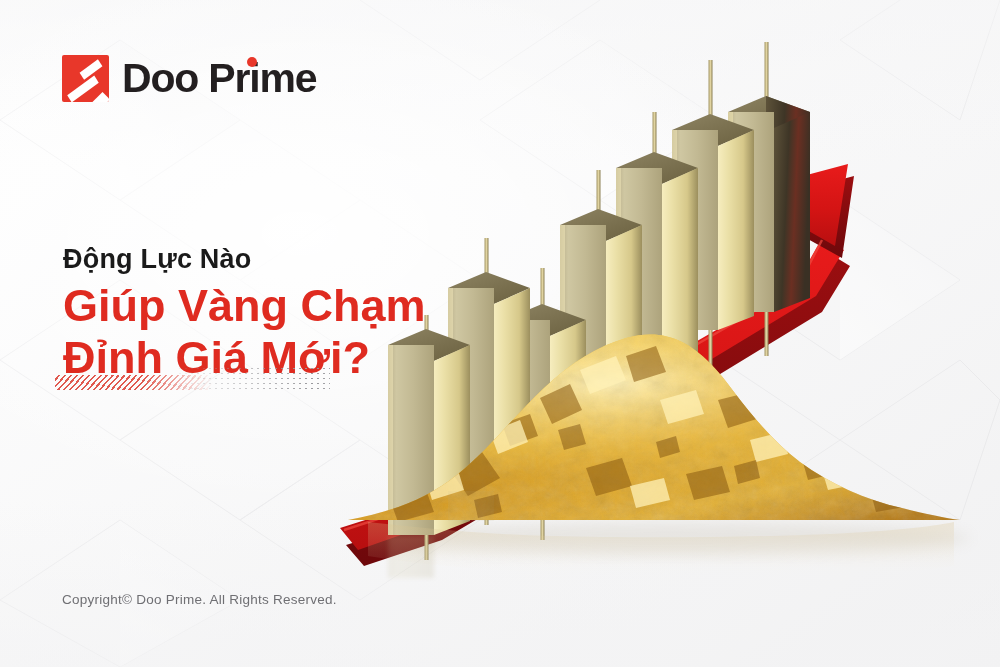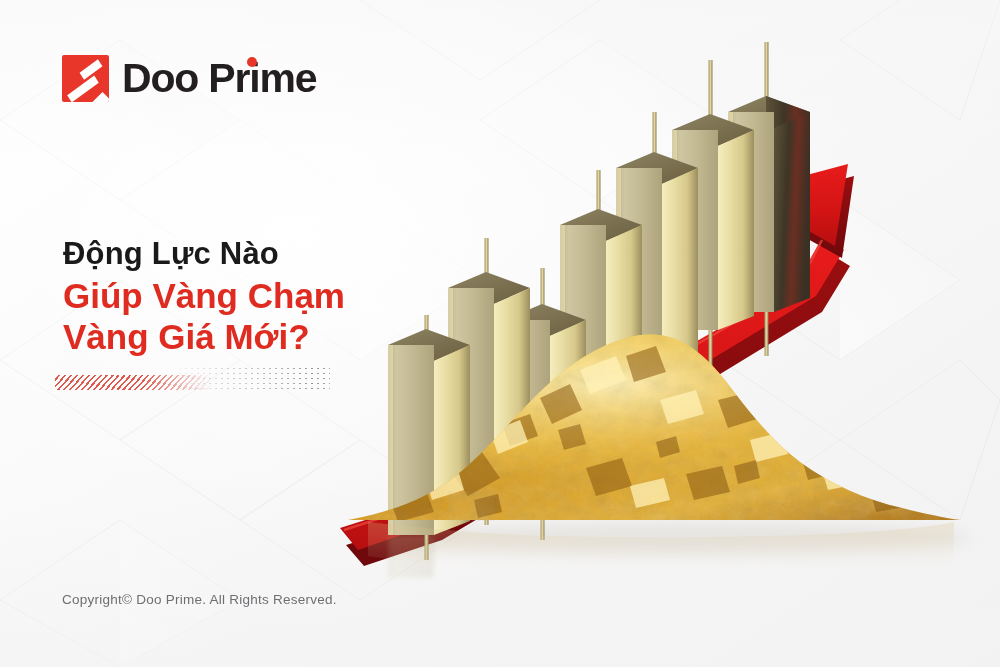--- a/index.html
+++ b/index.html
@@ -61,25 +61,25 @@
   }
   .logo-text .idot {
     position:absolute; width:10px; height:10px; border-radius:50%;
     background:#E8372A; left:125px; top:-1px;
   }
 
   
   .headline { position:absolute; left:63px; top:236px; }
   .hl-line { line-height:1.17; white-space:nowrap; }
   .hl-sub {
-    font-size:31px; font-weight:bold; color:#1a1a1a;
-    letter-spacing:0.2px; margin-bottom:4px;
+    font-size:27px; font-weight:bold; color:#1a1a1a;
+    letter-spacing:0.2px; margin-bottom:4px;margin-top:8px;
   }
   .hl-main {
-    font-size:35px; font-weight:bold; color:#DF2B20;
+    font-size:45px; font-weight:bold; color:#DF2B20;
     letter-spacing:0.0px;
   }
 
   
   .accent { position:absolute; left:55px; top:366px; width:275px; height:26px; }
   .accent-stripes {
     position:absolute; left:0; top:9px; width:158px; height:15px;
     background:repeating-linear-gradient(
         -48deg,
         #E0594F 0px, #E0594F 1.6px,
@@ -378,21 +378,21 @@
       <span class="sl1"></span>
       <span class="sl2"></span>
       <span class="notch"></span>
     </div>
     <div class="logo-text">Doo Prime<span class="idot"></span></div>
   </div>
 
   <div class="headline">
     <div class="hl-line hl-sub">Động Lực Nào</div>
     <div class="hl-line hl-main">Giúp Vàng Chạm</div>
-    <div class="hl-line hl-main">Vàng Giá Mới?</div>
+    <div class="hl-line hl-main">Đỉnh Giá Mới?</div>
   </div>
 
   <div class="accent">
     <div class="accent-stripes"></div>
     <div class="accent-dots"></div>
   </div>
 
   <div class="copyright">Copyright© Doo Prime. All Rights Reserved.</div>
 
 </div>

